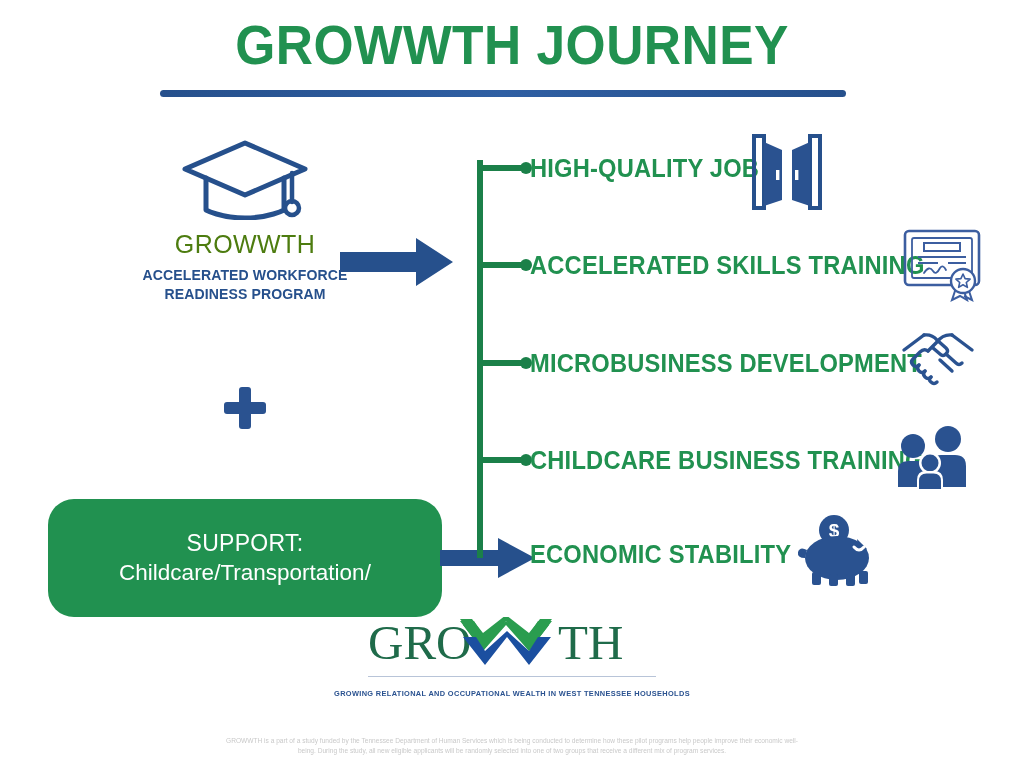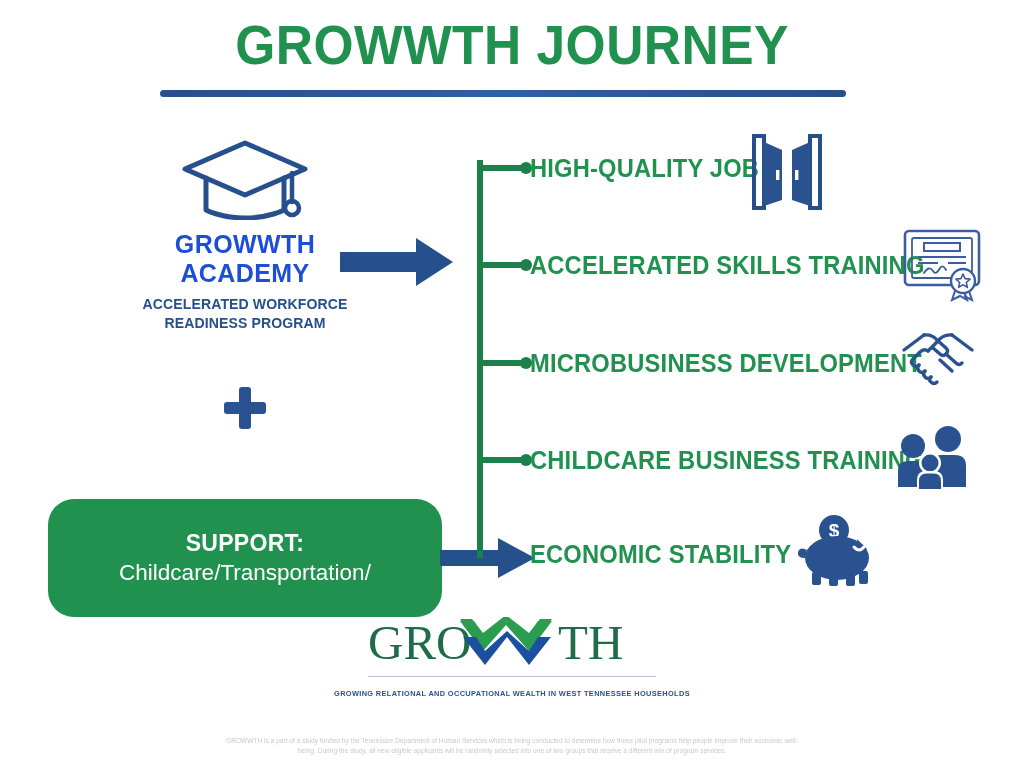--- a/index.html
+++ b/index.html
@@ -47,22 +47,22 @@
     left: 100px;
     top: 138px;
     width: 290px;
     text-align: center;
   }
   #cap-icon { display: block; margin: 0 auto; }
   #academy-title {
     margin-top: 6px;
     font-size: 25px;
     line-height: 29px;
-    font-weight: bold;
-    color: #1d4ed8;
+    font-weight: normal;
+    color: #4d7c0f;
     letter-spacing: 0.4px;
   }
   #academy-sub {
     margin-top: 7px;
     font-size: 14.5px;
     line-height: 19px;
     font-weight: bold;
     color: #26508C;
     letter-spacing: 0.1px;
     transform: scaleX(0.97);
@@ -95,21 +95,21 @@
     border-radius: 26px;
     color: #ffffff;
     display: flex;
     flex-direction: column;
     align-items: center;
     justify-content: center;
   }
   #support-title {
     font-size: 23px;
     line-height: 28px;
-    font-weight: bold;
+    font-weight: normal;
     letter-spacing: 0.3px;
   }
   #support-line1, #support-line2 {
     font-size: 22.5px;
     line-height: 31px;
     font-weight: normal;
     text-align: right;
   }
 
   
@@ -201,21 +201,20 @@
   <span id="cap-icon">
     <svg width="132" height="82" viewBox="0 0 132 82">
       <path d="M66 5 L126 31 L66 57 L6 31 Z" fill="none" stroke="#26508C" stroke-width="5" stroke-linejoin="round"></path>
       <path d="M27 40 L27 72 C27 72 42 80 66 80 C90 80 105 72 105 72 L105 40" fill="none" stroke="#26508C" stroke-width="5" stroke-linejoin="round" stroke-linecap="round"></path>
       <path d="M113 35 L113 64" fill="none" stroke="#26508C" stroke-width="4.5" stroke-linecap="round"></path>
       <circle cx="113" cy="70" r="7" fill="none" stroke="#26508C" stroke-width="4.5"></circle>
     </svg>
   </span>
   <div id="academy-title">
     <div>GROWWTH</div>
-    <div>ACADEMY</div>
   </div>
   <div id="academy-sub">
     <div>ACCELERATED WORKFORCE</div>
     <div>READINESS PROGRAM</div>
   </div>
 </div>
 
 <div id="plus-sign">
   <span class="bar-h"></span>
   <span class="bar-v"></span>

